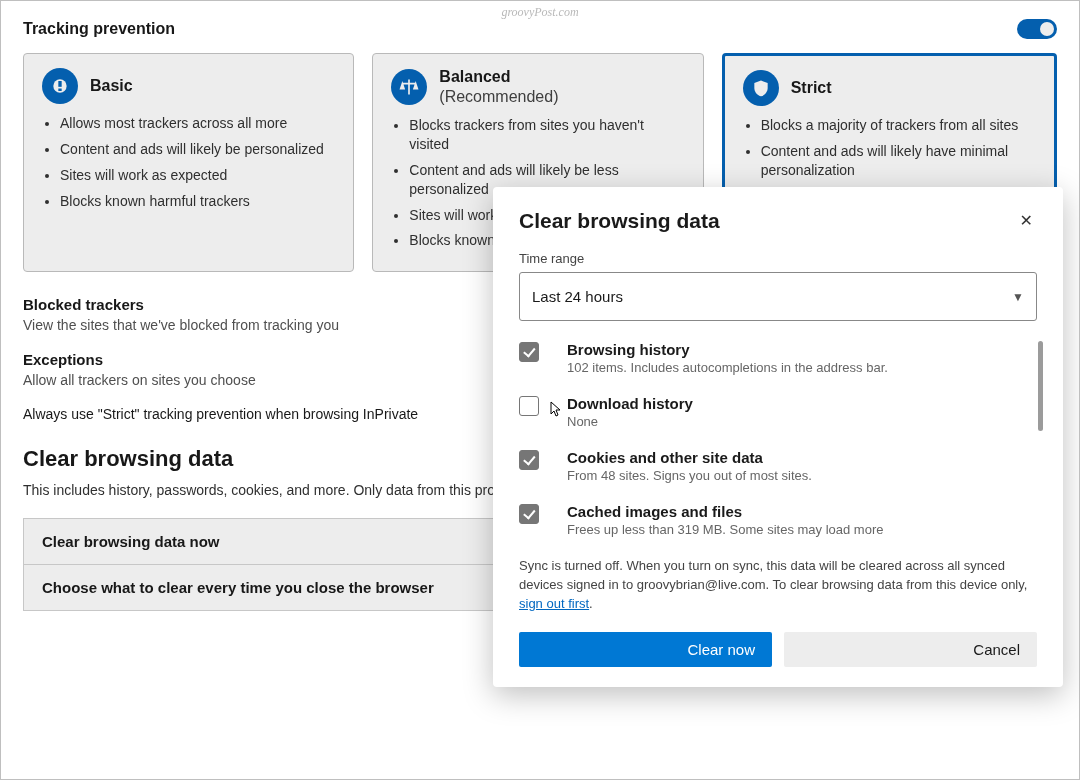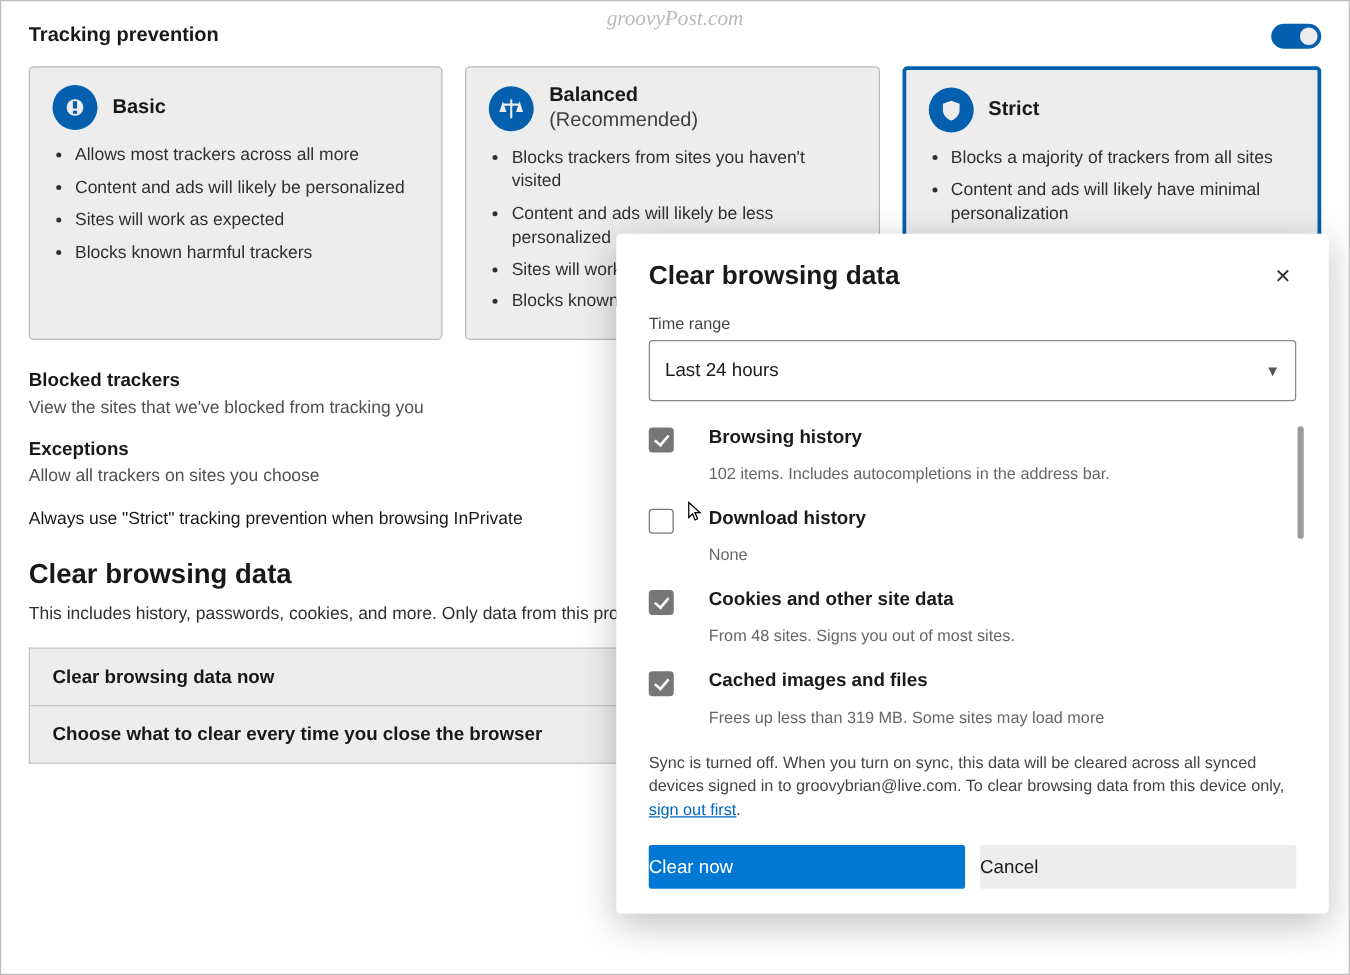--- a/index.html
+++ b/index.html
@@ -57,21 +57,21 @@
   .row {
     border: 1px solid #d6d6d6; border-bottom: none;
     padding: 14px 18px; font-size: 15px; font-weight: 600;
     background: #fff;
   }
   .row:last-of-type { border-bottom: 1px solid #d6d6d6; }
   .cbd-heading { font-size: 22px; font-weight: 600; margin: 24px 0 10px 0; }
   .cbd-sub { font-size: 14px; color: #333; margin-bottom: 20px;}
   .watermark {
     position: absolute; top: 4px; left: 50%; transform: translateX(-50%);
-    color: #b9b9b9; font-family: Georgia, serif; font-size: 17px; font-style: italic;
+    color: #b9b9b9; font-family: Georgia, serif; font-size: 12px; font-style: italic;
     z-index: 1;
   }
 
   
   .dialog {
     position: absolute; right: 16px; top: 186px;
     width: 570px; background: #fff;
     border-radius: 4px; box-shadow: 0 8px 30px rgba(0,0,0,0.25);
     padding: 22px 26px 20px 26px;
     z-index: 10;
@@ -90,31 +90,31 @@
   .opt-list { position: relative; padding-right: 10px;}
   .opt { display: flex; gap: 28px; margin-bottom: 20px; }
   .chk {
     width: 20px; height: 20px; border: 1px solid #767676; border-radius: 3px;
     flex-shrink: 0; display: flex; align-items: center; justify-content: center;
     cursor: pointer; margin-top: 1px;
   }
   .chk.checked { background: #767676; border-color: #767676; }
   .chk.checked::after { content: ""; width: 5px; height: 9px; border: solid #fff; border-width: 0 2px 2px 0; transform: rotate(40deg) translate(-1px,-1px);}
   .opt-title { font-size: 15px; font-weight: 600; }
-  .opt-sub { font-size: 13px; color: #666; margin-top: 13px; }
+  .opt-sub { font-size: 13px; color: #666; margin-top: 2px; }
   .scroll-thumb {
     position: absolute; right: -6px; top: 0; width: 5px; height: 90px;
     background: #9b9b9b; border-radius: 3px;
   }
   .sync-note { font-size: 13px; color: #444; line-height: 1.45; margin: 6px 0 18px 0;}
   .link { color: #0067c0; text-decoration: underline; cursor: pointer;}
   .dlg-buttons { display: flex; gap: 12px; }
   .btn {
-    flex: 1; padding: 9px 0; font-size: 15px; border-radius: 2px;
-    border: none; cursor: pointer; text-align: left;
+    flex: 1; padding: 9px 17px; font-size: 15px; border-radius: 2px;
+    border: none; cursor: pointer; text-align: right;
   }
   .btn-primary { background: #0078d4; color: #fff; }
   .btn-secondary { background: #ededed; color: #1a1a1a; }
 
   .cursor-ptr {
     position: absolute; left: 544px; top: 400px; z-index: 20;
     font-size: 16px; pointer-events: none;
   }
 </style>
 </head>

